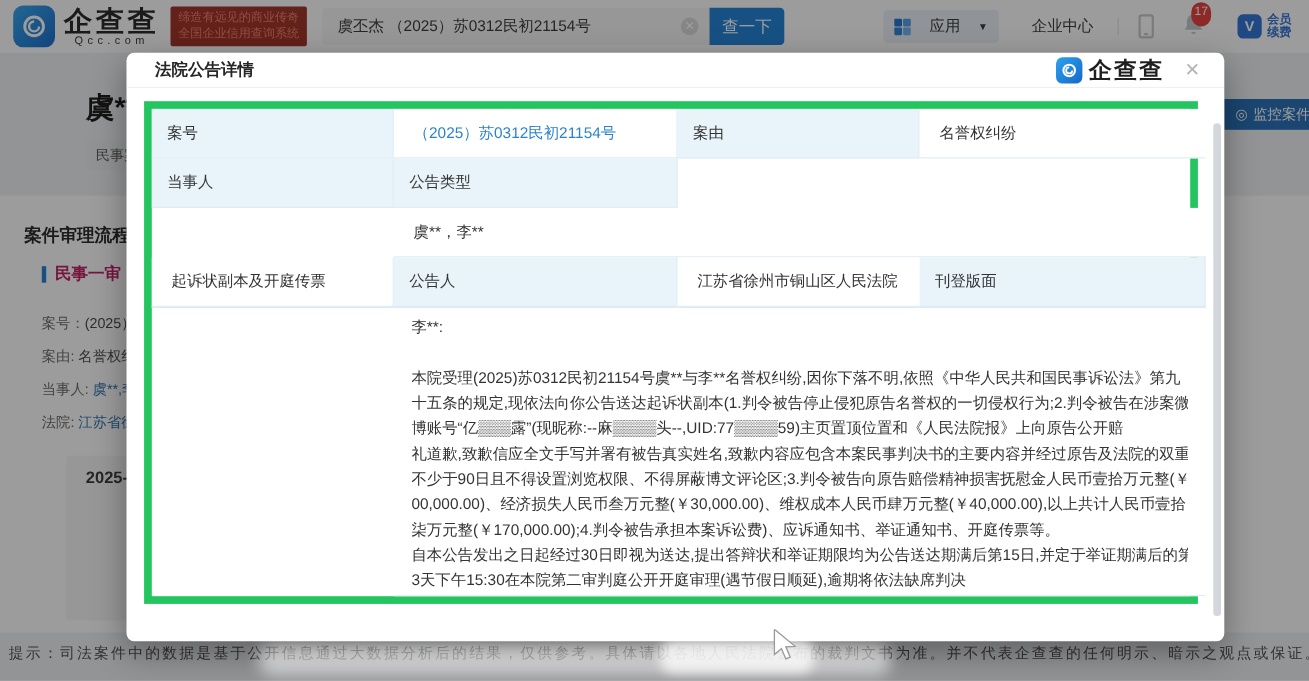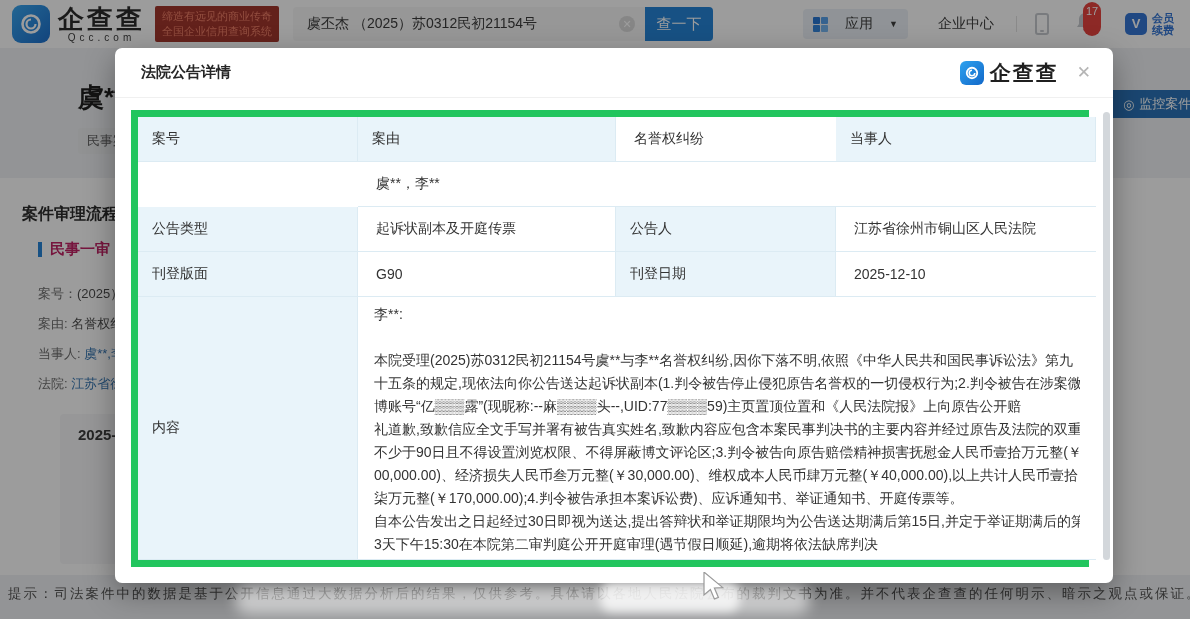--- a/index.html
+++ b/index.html
@@ -23,21 +23,21 @@
   .grid-ic { width:15px; height:15px; display:grid; grid-template-columns:7px 7px; grid-template-rows:7px 7px; gap:1px; margin-right:6px; }
   .grid-ic i { background:#1d6fd1; border-radius:1px; }
   .grid-ic i:nth-child(2){ background:#4f9ce8; } .grid-ic i:nth-child(3){ background:#2a7fd9; } .grid-ic i:nth-child(4){ background:#6db0ee; }
   .apps-label { font-size:14px; color:#333; }
   .caret { font-size:9px; color:#333; margin-left:5px; }
   .nav-text { font-size:14px; color:#333; margin-left:30px; cursor:pointer; }
   .v-div { width:1px; height:16px; background:#e0e0e0; margin:0 18px 0 22px; }
   .phone-ic { width:14px; height:22px; border:2px solid #c3c7cc; border-radius:3px; position:relative; cursor:pointer; }
   .phone-ic:after { content:""; position:absolute; bottom:1px; left:3px; width:4px; height:2px; background:#c3c7cc; border-radius:1px; }
   .bell-wrap { position:relative; margin-left:26px; cursor:pointer; }
-  .badge { position:absolute; top:-9px; left:8px; min-width:18px; height:34px; border-radius:9px; background:#e53935; color:#fff; font-size:11px; line-height:18px; text-align:center; padding:0 3px; }
+  .badge { position:absolute; top:-9px; left:8px; min-width:18px; height:22px; border-radius:9px; background:#e53935; color:#fff; font-size:11px; line-height:18px; text-align:center; padding:0 3px; }
   .vip { display:flex; align-items:center; margin-left:30px; cursor:pointer; }
   .vip-ic { width:22px; height:22px; border-radius:5px; background:#2a6fd2; color:#fff; font-size:13px; font-weight:bold; text-align:center; line-height:22px; margin-right:5px; }
   .vip-text { font-size:11px; color:#2a6fd2; font-weight:bold; line-height:12px; }
 
   .bg-title { position:absolute; left:78px; top:80px; font-size:26px; font-weight:bold; color:#141414; white-space:nowrap; }
   .bg-tags { position:absolute; left:78px; top:128px; display:flex; align-items:center; }
   .bg-tag { background:#eceef0; color:#555; font-size:13px; padding:4px 9px; border-radius:3px; cursor:pointer; }
   .bg-tab { color:#2b7cd0; font-size:13px; margin-left:14px; white-space:nowrap; cursor:pointer; }
   .bg-card { position:absolute; left:0; top:178px; width:1190px; height:397px; background:#ffffff; }
   .bg-section-title { position:absolute; left:22px; top:26px; font-size:16px; font-weight:bold; color:#222; white-space:nowrap; }
@@ -51,21 +51,21 @@
   .tl-year { position:absolute; left:18px; font-size:15px; font-weight:bold; color:#333; white-space:nowrap; }
   .monitor-btn { position:absolute; left:1113px; top:90px; width:90px; height:28px; background:#1f6cb5; color:#fff; font-size:13px; display:flex; align-items:center; padding-left:10px; white-space:nowrap; cursor:pointer; }
   .monitor-ic { margin-right:5px; font-size:13px; }
   .disclaimer { position:absolute; left:8px; top:585px; font-size:13.5px; color:#4a4a4a; letter-spacing:2px; white-space:nowrap; }
 
   
   .overlay { position:absolute; inset:0; background:rgba(20,20,20,0.42); z-index:10; }
 
   
   .modal { position:absolute; left:115px; top:48px; width:998px; height:535px; background:#fff; border-radius:7px; z-index:20; box-shadow:0 10px 30px rgba(0,0,0,.35); overflow:hidden; }
-  .modal-head { height:50px; border-bottom:1px solid #f0f0f0; display:flex; align-items:center; padding:0 22px 0 26px; }
+  .modal-head { height:32px; border-bottom:1px solid #f0f0f0; display:flex; align-items:center; padding:0 22px 0 26px; }
   .modal-title { font-size:15px; font-weight:bold; color:#262626; }
   .modal-brand { margin-left:auto; display:flex; align-items:center; }
   .modal-brand-ic { width:24px; height:24px; border-radius:6px; background:linear-gradient(135deg,#2ea2ef,#1268c9); display:flex; align-items:center; justify-content:center; margin-right:6px; }
   .modal-brand-txt { font-size:21px; font-weight:bold; color:#1f1f1f; letter-spacing:2px; }
   .modal-close { margin-left:18px; font-size:17px; color:#b5b5b5; cursor:pointer; line-height:1; }
 
   .vtable { margin:12px 24px 0 16px; width:958px; height:457px; display:grid; grid-template-columns:220px 258px 220px 260px; grid-template-rows:45px 45px 45px 45px 1fr; border:7px solid #22c55e; }
   .cell { border-right:1px solid #dcebf3; border-bottom:1px solid #dcebf3; font-size:14px; color:#333; display:flex; align-items:center; overflow:hidden; }
   .cell.lab { background:#e9f4fa; padding-left:14px; }
   .cell.val { background:#fff; padding-left:18px; }
@@ -189,27 +189,28 @@
         </svg>
       </span>
       <span class="modal-brand-txt">企查查</span>
     </span>
     <span class="modal-close">✕</span>
   </div>
 
   <div class="vtable">
 
     <div class="cell lab">案号</div>
+    <div class="cell val link">（2025）苏0312民初21154号</div>
     <div class="cell lab">案由</div>
     <div class="cell val last">名誉权纠纷</div>
 
     <div class="cell lab">当事人</div>
+    <div class="cell lab">公告类型</div>
+
     <div class="cell val span3">虞**，李**</div>
-
-    <div class="cell lab">公告类型</div>
     <div class="cell val">起诉状副本及开庭传票</div>
     <div class="cell lab">公告人</div>
     <div class="cell val last">江苏省徐州市铜山区人民法院</div>
 
     <div class="cell lab">刊登版面</div>
     <div class="cell val">G90</div>
     <div class="cell lab">刊登日期</div>
     <div class="cell val last">2025-12-10</div>
 
     <div class="cell lab row5">内容</div>

